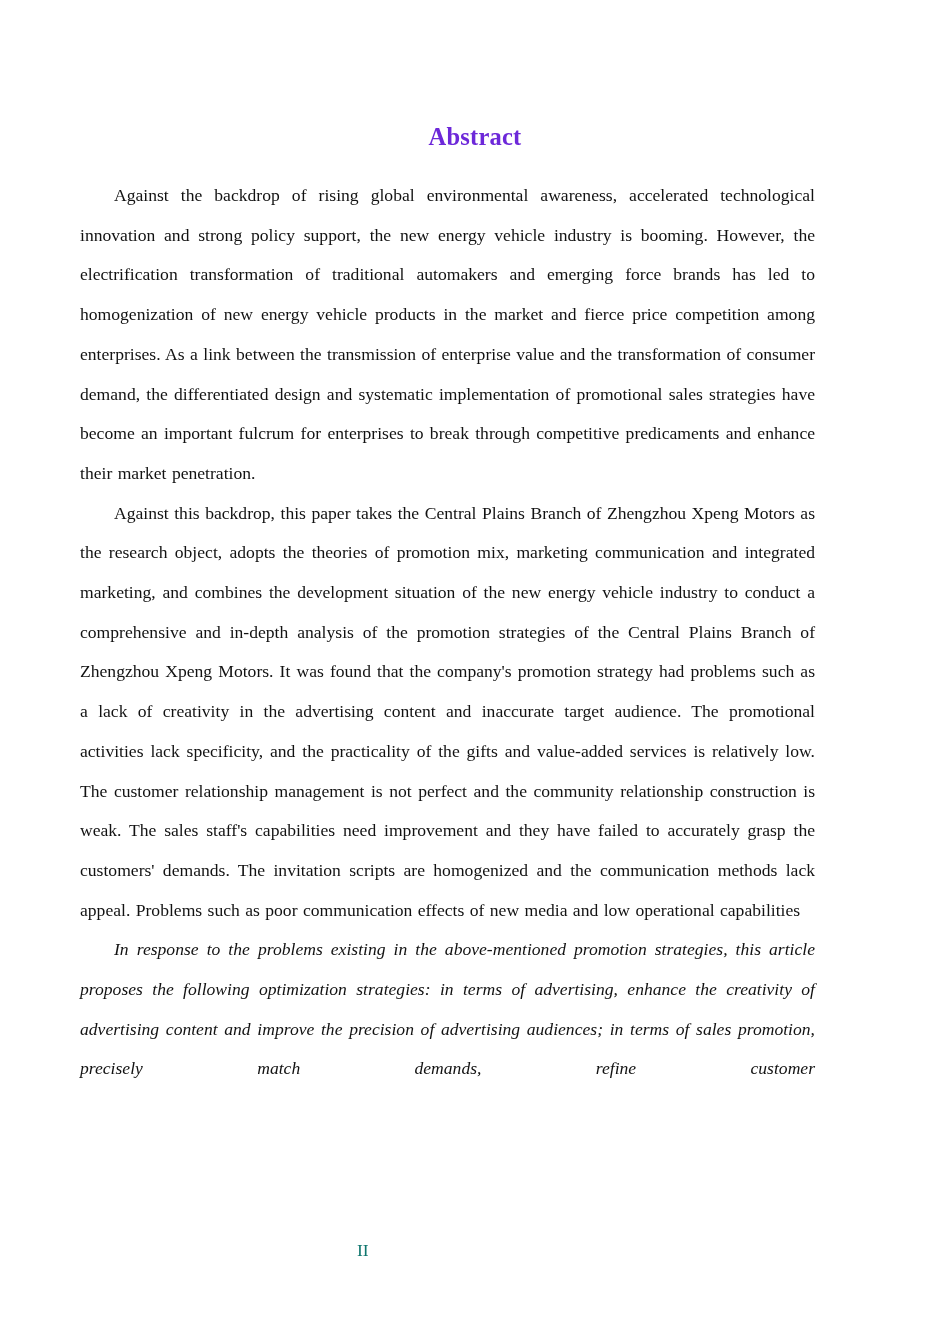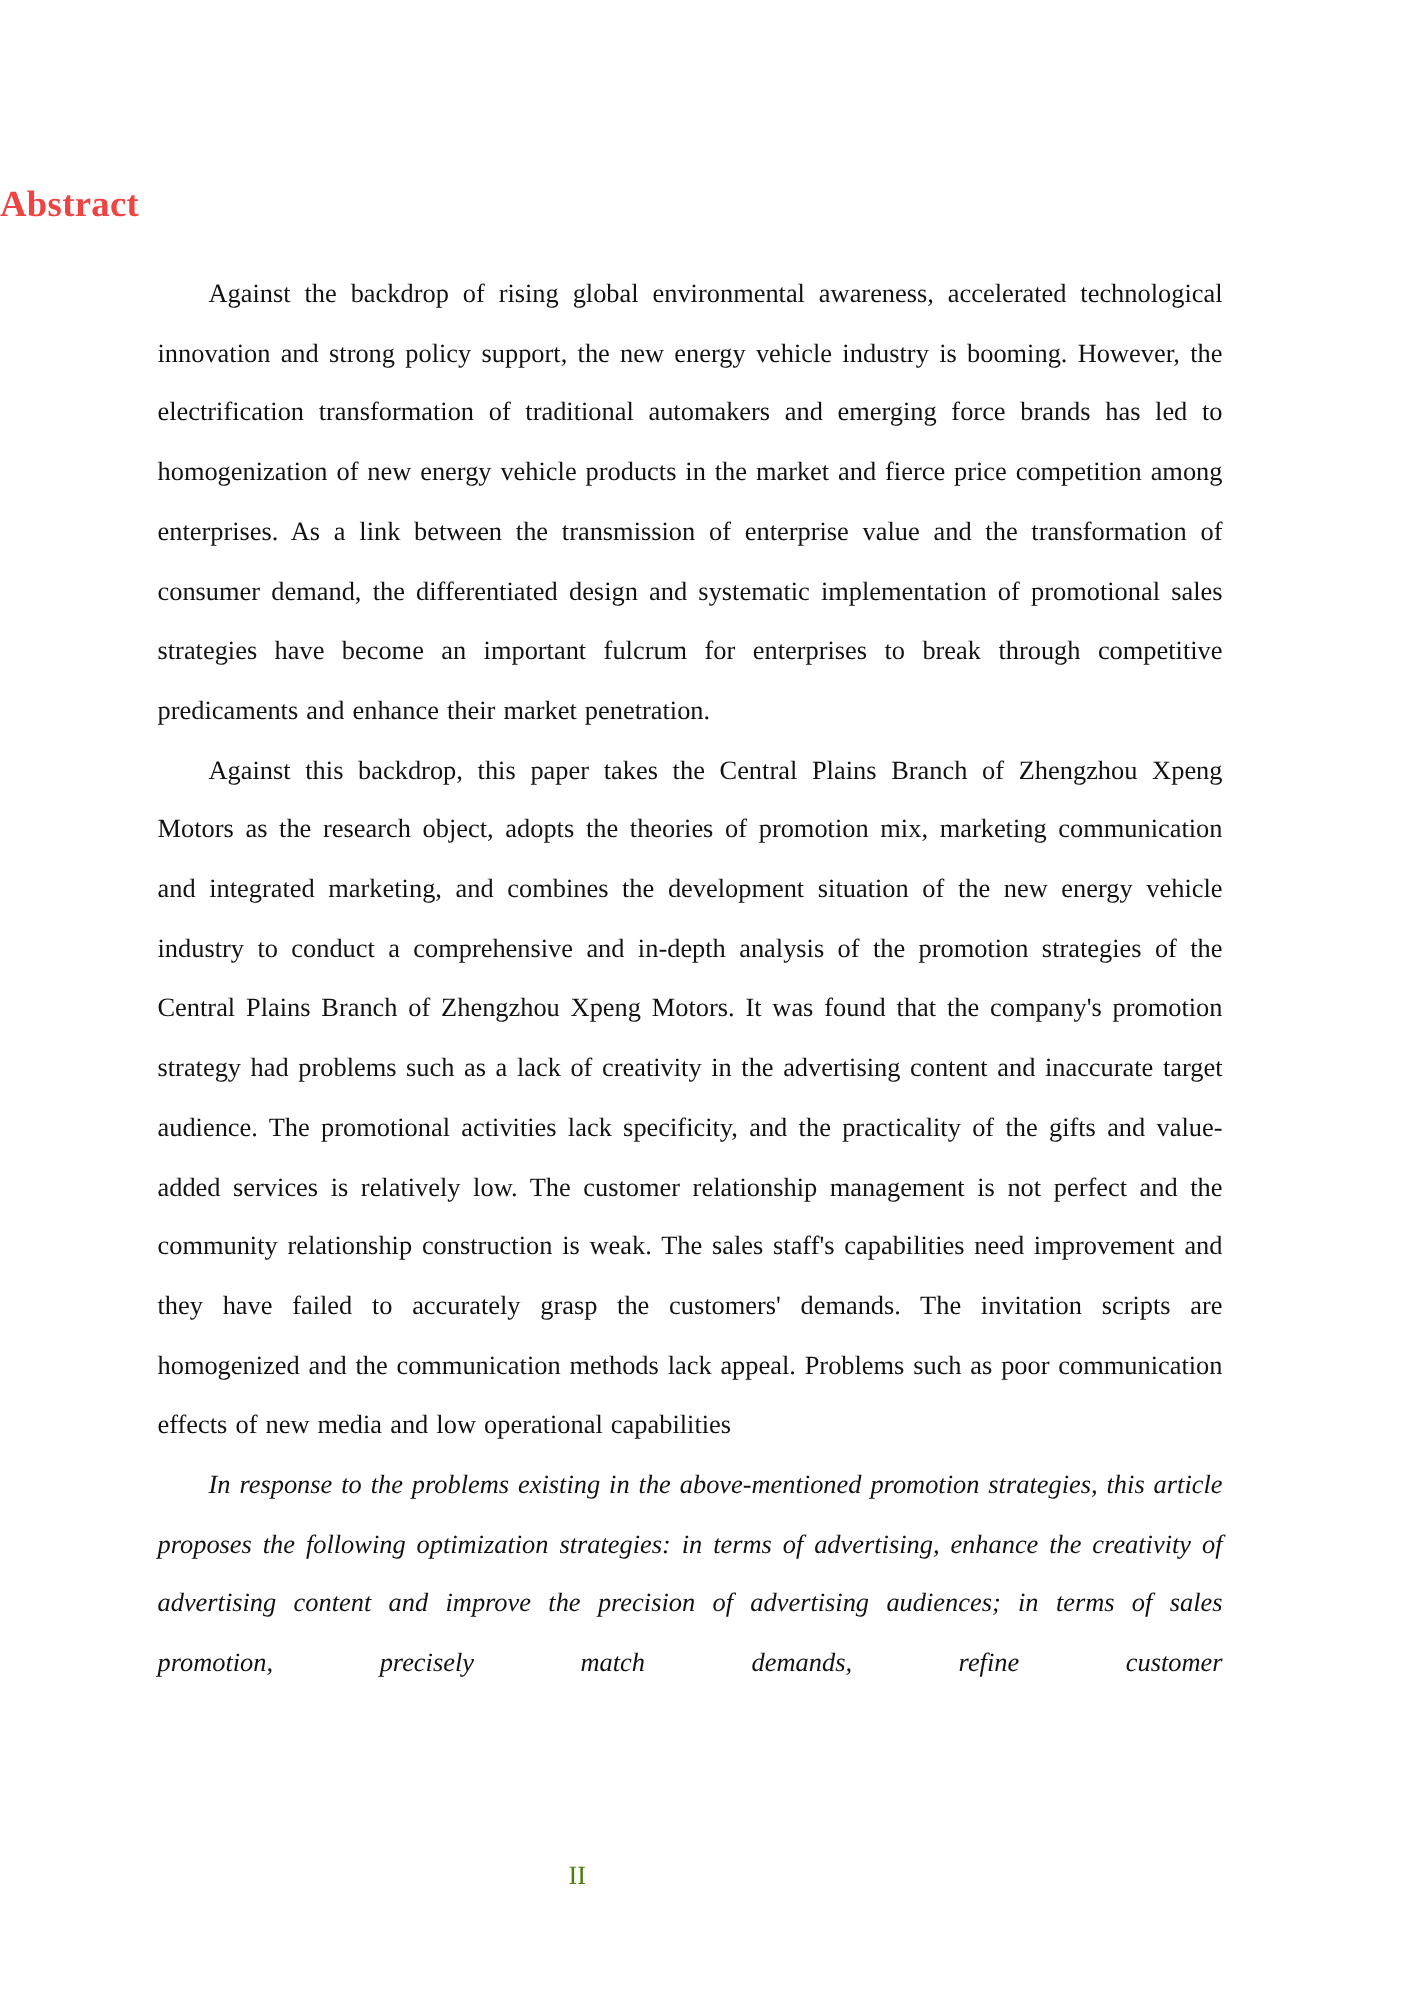--- a/index.html
+++ b/index.html
@@ -13,30 +13,30 @@
     height: 1344px;
     margin: 0 auto;
     background: #ffffff;
     overflow: hidden;
     font-family: "Liberation Serif", "DejaVu Serif", serif;
     color: #121212;
   }
   .doc-title {
     margin: 0;
     padding-top: 122px;
-    text-align: left;
+    text-align: center;
     font-size: 24.5px;
     line-height: 30px;
     font-weight: 700;
     letter-spacing: 0.2px;
-    color: #ef4444;
+    color: #6d28d9;
   }
   .content {
     margin-top: 24px;
-    padding-left: 105px;
+    padding-left: 80px;
     padding-right: 135px;
     text-align: justify;
     font-size: 17.6px;
     line-height: 39.7px;
     word-spacing: 1px;
   }
   .para {
     margin: 0;
     text-indent: 34px;
   }
@@ -44,22 +44,21 @@
     
     text-align-last: justify;
     font-style: italic;
   }
   .page-number {
     position: absolute;
     left: 357px;
     top: 1240px;
     font-size: 17.5px;
     line-height: 20px;
-    color: #4d7c0f;
-    margin-left: 22px;
+    color: #0f766e;
   }
 </style>
 </head>
 <body>
 
 <div class="page">
 
   <h1 class="doc-title">Abstract</h1>
 
   <div class="content">

